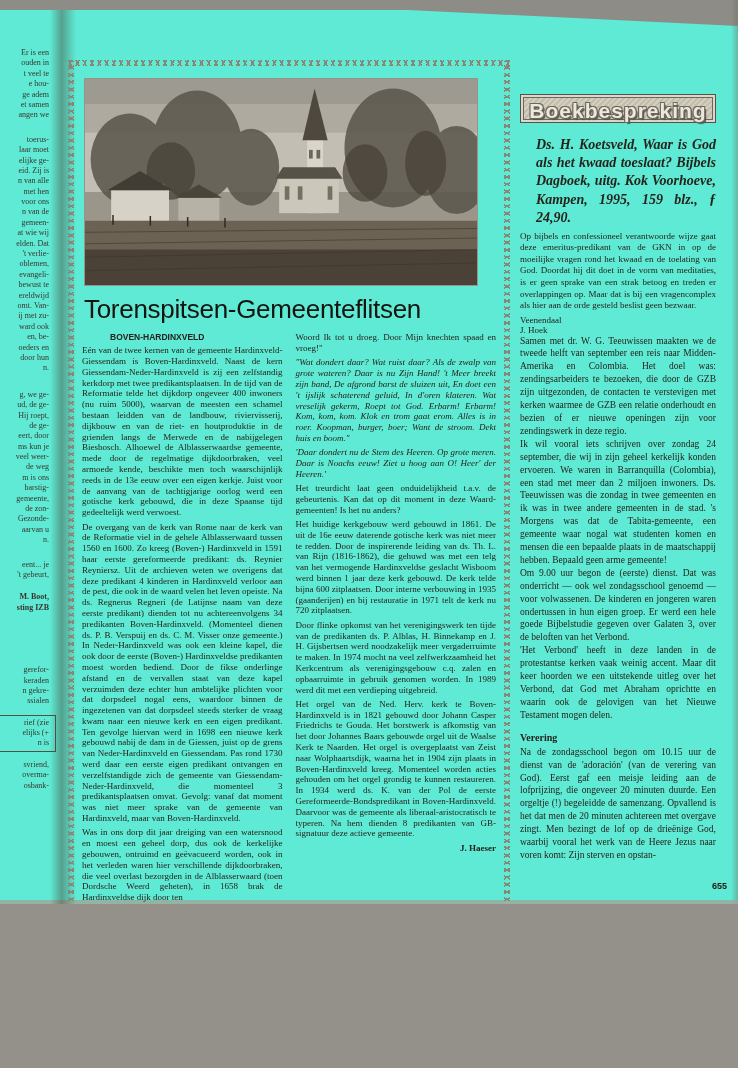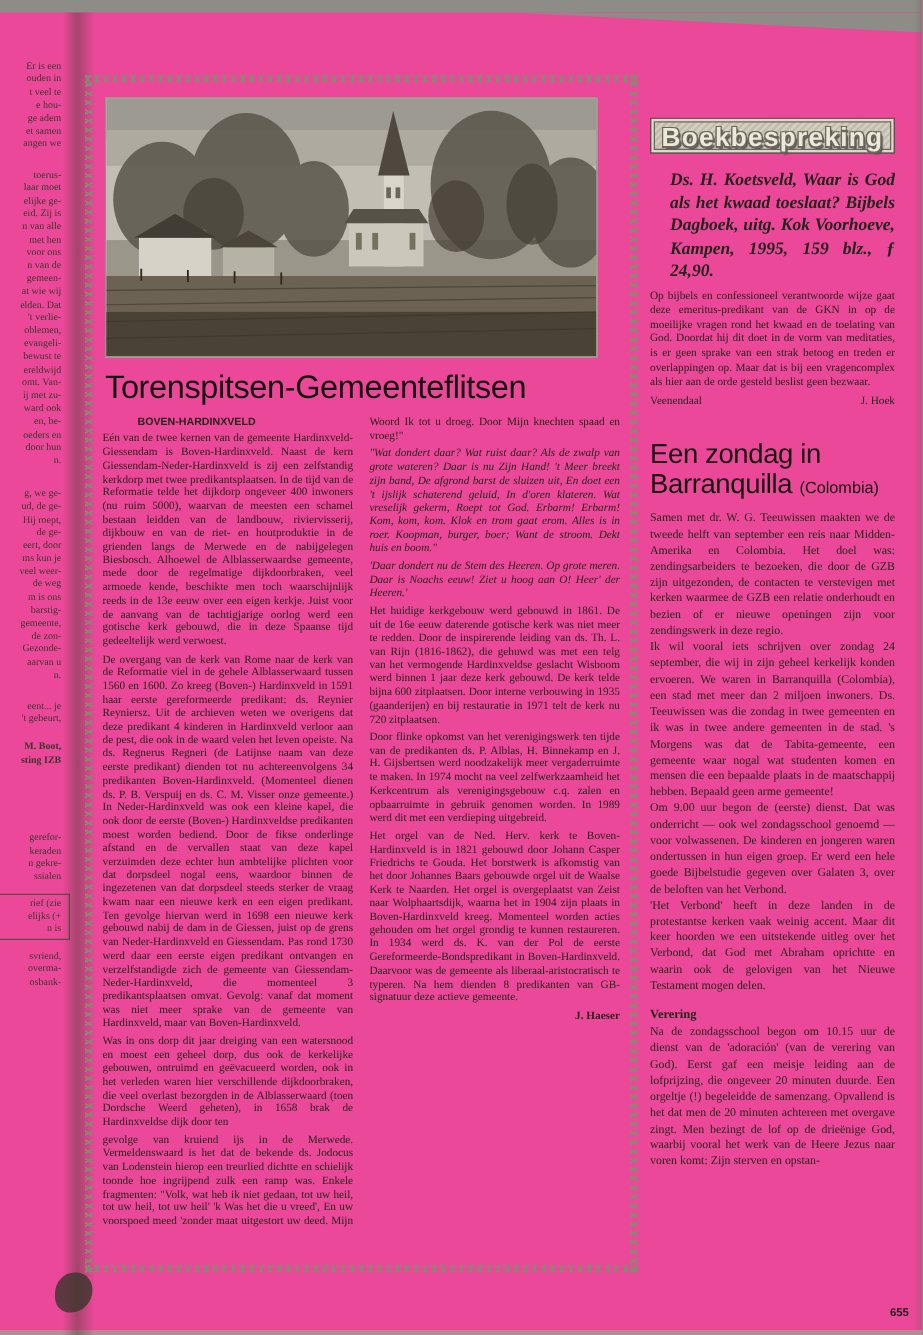--- a/index.html
+++ b/index.html
@@ -1,16 +1,16 @@
 <!DOCTYPE html>
 <html><head>
 <meta charset="utf-8">
 <style>
   html,body{margin:0;padding:0;background:#94918a;}
-  .scan{position:relative;width:738px;height:1068px;background:#ec4899;overflow:hidden;
+  .scan{position:relative;width:738px;height:904px;background:#5eead4;overflow:hidden;
         font-family:"Liberation Serif",serif;color:#26231c;}
   
   .top-band{position:absolute;top:0;left:0;width:100%;height:10px;background:#8e8c87;}
   .top-wedge{position:absolute;top:10px;right:0;width:330px;height:16px;background:#8e8c87;
              clip-path:polygon(0 0,100% 0,100% 100%,0 0);}
   .right-edge{position:absolute;right:0;top:0;width:7px;height:100%;
               background:linear-gradient(to left,rgba(110,105,95,.4),rgba(110,105,95,0));}
   .bottom-band{position:absolute;bottom:0;left:0;width:100%;height:4px;background:#a5a196;opacity:.75;}
   .blot{position:absolute;left:44px;top:1018px;width:30px;height:32px;background:#3a352b;
         border-radius:55% 45% 60% 40%;opacity:.8;}
@@ -47,21 +47,21 @@
   .sig{text-align:right;font-weight:700;margin-top:7px;}
   
   .right-col{position:absolute;left:520px;top:94px;width:196px;height:958px;overflow:hidden;}
   .review-box{border:1px solid #55524a;box-shadow:inset 0 0 0 2px #ddd8c9,inset 0 0 0 3px #6b675c;
               background:repeating-linear-gradient(135deg,#d3cebe 0 2px,#c2bdac 2px 4px);
               padding:5px 6px 0;text-align:center;margin-bottom:13px;}
   .review-title{font:700 21px/1 "Liberation Sans",sans-serif;color:#ece8dc;letter-spacing:1px;
                 text-shadow:-1px -1px 0 #6b675c,1px -1px 0 #6b675c,-1px 1px 0 #6b675c,1px 1px 0 #6b675c,2px 2px 1px #55524a;}
   .citation{font-style:italic;font-weight:700;font-size:14px;line-height:1.3;margin:0 0 4px 16px;text-align:justify;}
   .review-body{font-size:9px;line-height:1.28;text-align:justify;margin:0;}
-  .review-sign{display:flex;justify-content:space-between;font-size:9px;margin-top:3px;}
+  .review-sign{display:flex;justify-content:space-between;font-size:9px;margin-top:3px;flex-direction:column;}
   .second-title{margin:26px 0 10px;font:400 22px/1.1 "Liberation Sans",sans-serif;color:#15140f;letter-spacing:-.3px;}
   .second-title .suffix{font-size:13px;letter-spacing:0;}
   .art p{font-size:9.5px;line-height:1.36;text-align:justify;margin:0;}
   .art p + p{margin-top:0;}
   .verering-head{font-weight:700;font-size:10px;margin:10px 0 3px;font-family:"Liberation Serif",serif;}
   .page-number{position:absolute;right:11px;bottom:13px;font:700 9px "Liberation Sans",sans-serif;color:#1c1a15;}
 </style>
 </head>
 <body>
 
@@ -192,43 +192,39 @@
     <h1 class="article-title">Torenspitsen-Gemeenteflitsen</h1>
 
     <div class="body-cols">
       <h3 class="kicker">BOVEN-HARDINXVELD</h3>
       <p>Eén van de twee kernen van de gemeente Hardinxveld-Giessendam is Boven-Hardinxveld. Naast de kern Giessendam-Neder-Hardinxveld is zij een zelfstandig kerkdorp met twee predikantsplaatsen. In de tijd van de Reformatie telde het dijkdorp ongeveer 400 inwoners (nu ruim 5000), waarvan de meesten een schamel bestaan leidden van de landbouw, riviervisserij, dijkbouw en van de riet- en houtproduktie in de grienden langs de Merwede en de nabijgelegen Biesbosch. Alhoewel de Alblasserwaardse gemeente, mede door de regelmatige dijkdoorbraken, veel armoede kende, beschikte men toch waarschijnlijk reeds in de 13e eeuw over een eigen kerkje. Juist voor de aanvang van de tachtigjarige oorlog werd een gotische kerk gebouwd, die in deze Spaanse tijd gedeeltelijk werd verwoest.</p>
       <p>De overgang van de kerk van Rome naar de kerk van de Reformatie viel in de gehele Alblasserwaard tussen 1560 en 1600. Zo kreeg (Boven-) Hardinxveld in 1591 haar eerste gereformeerde predikant: ds. Reynier Reyniersz. Uit de archieven weten we overigens dat deze predikant 4 kinderen in Hardinxveld verloor aan de pest, die ook in de waard velen het leven opeiste. Na ds. Regnerus Regneri (de Latijnse naam van deze eerste predikant) dienden tot nu achtereenvolgens 34 predikanten Boven-Hardinxveld. (Momenteel dienen ds. P. B. Verspuij en ds. C. M. Visser onze gemeente.) In Neder-Hardinxveld was ook een kleine kapel, die ook door de eerste (Boven-) Hardinxveldse predikanten moest worden bediend. Door de fikse onderlinge afstand en de vervallen staat van deze kapel verzuimden deze echter hun ambtelijke plichten voor dat dorpsdeel nogal eens, waardoor binnen de ingezetenen van dat dorpsdeel steeds sterker de vraag kwam naar een nieuwe kerk en een eigen predikant. Ten gevolge hiervan werd in 1698 een nieuwe kerk gebouwd nabij de dam in de Giessen, juist op de grens van Neder-Hardinxveld en Giessendam. Pas rond 1730 werd daar een eerste eigen predikant ontvangen en verzelfstandigde zich de gemeente van Giessendam-Neder-Hardinxveld, die momenteel 3 predikantsplaatsen omvat. Gevolg: vanaf dat moment was niet meer sprake van de gemeente van Hardinxveld, maar van Boven-Hardinxveld.</p>
       <p>Was in ons dorp dit jaar dreiging van een watersnood en moest een geheel dorp, dus ook de kerkelijke gebouwen, ontruimd en geëvacueerd worden, ook in het verleden waren hier verschillende dijkdoorbraken, die veel overlast bezorgden in de Alblasserwaard (toen Dordsche Weerd geheten), in 1658 brak de Hardinxveldse dijk door ten</p>
       <p>gevolge van kruiend ijs in de Merwede. Vermeldenswaard is het dat de bekende ds. Jodocus van Lodenstein hierop een treurlied dichtte en schielijk toonde hoe ingrijpend zulk een ramp was. Enkele fragmenten: "Volk, wat heb ik niet gedaan, tot uw heil, tot uw heil, tot uw heil' 'k Was het die u vreed', En uw voorspoed meed 'zonder maat uitgestort uw deed. Mijn Woord Ik tot u droeg. Door Mijn knechten spaad en vroeg!"</p>
       <p class="quote">"Wat dondert daar? Wat ruist daar? Als de zwalp van grote wateren? Daar is nu Zijn Hand! 't Meer breekt zijn band, De afgrond barst de sluizen uit, En doet een 't ijslijk schaterend geluid, In d'oren klateren. Wat vreselijk gekerm, Roept tot God. Erbarm! Erbarm! Kom, kom, kom. Klok en trom gaat erom. Alles is in roer. Koopman, burger, boer; Want de stroom. Dekt huis en boom."</p>
       <p class="quote">'Daar dondert nu de Stem des Heeren. Op grote meren. Daar is Noachs eeuw! Ziet u hoog aan O! Heer' der Heeren.'</p>
+      <p>Het treurdicht laat geen onduidelijkheid t.a.v. de gebeurtenis. Kan dat op dit moment in deze Waard-gemeenten! Is het nu anders?</p>
       <p>Het huidige kerkgebouw werd gebouwd in 1861. De uit de 16e eeuw daterende gotische kerk was niet meer te redden. Door de inspirerende leiding van ds. Th. L. van Rijn (1816-1862), die gehuwd was met een telg van het vermogende Hardinxveldse geslacht Wisboom werd binnen 1 jaar deze kerk gebouwd. De kerk telde bijna 600 zitplaatsen. Door interne verbouwing in 1935 (gaanderijen) en bij restauratie in 1971 telt de kerk nu 720 zitplaatsen.</p>
       <p>Door flinke opkomst van het verenigingswerk ten tijde van de predikanten ds. P. Alblas, H. Binnekamp en J. H. Gijsbertsen werd noodzakelijk meer vergaderruimte te maken. In 1974 mocht na veel zelfwerkzaamheid het Kerkcentrum als verenigingsgebouw c.q. zalen en opbaarruimte in gebruik genomen worden. In 1989 werd dit met een verdieping uitgebreid.</p>
       <p>Het orgel van de Ned. Herv. kerk te Boven-Hardinxveld is in 1821 gebouwd door Johann Casper Friedrichs te Gouda. Het borstwerk is afkomstig van het door Johannes Baars gebouwde orgel uit de Waalse Kerk te Naarden. Het orgel is overgeplaatst van Zeist naar Wolphaartsdijk, waarna het in 1904 zijn plaats in Boven-Hardinxveld kreeg. Momenteel worden acties gehouden om het orgel grondig te kunnen restaureren. In 1934 werd ds. K. van der Pol de eerste Gereformeerde-Bondspredikant in Boven-Hardinxveld. Daarvoor was de gemeente als liberaal-aristocratisch te typeren. Na hem dienden 8 predikanten van GB-signatuur deze actieve gemeente.</p>
       <p class="sig">J. Haeser</p>
     </div>
   </article>
 
   <aside class="right-col">
     <div class="review-box">
       <span class="review-title">Boekbespreking</span>
     </div>
     <p class="citation">Ds. H. Koetsveld, Waar is God als het kwaad toeslaat? Bijbels Dagboek, uitg. Kok Voorhoeve, Kampen, 1995, 159 blz., ƒ 24,90.</p>
     <p class="review-body">Op bijbels en confessioneel verantwoorde wijze gaat deze emeritus-predikant van de GKN in op de moeilijke vragen rond het kwaad en de toelating van God. Doordat hij dit doet in de vorm van meditaties, is er geen sprake van een strak betoog en treden er overlappingen op. Maar dat is bij een vragencomplex als hier aan de orde gesteld beslist geen bezwaar.</p>
     <div class="review-sign">
       <span>Veenendaal</span>
       <span>J. Hoek</span>
     </div>
 
-    <h2 class="second-title">
-      <span>Een zondag in</span><br>
-      <span>Barranquilla</span>
-      <span class="suffix">(Colombia)</span>
-    </h2>
 
     <div class="art">
       <p>Samen met dr. W. G. Teeuwissen maakten we de tweede helft van september een reis naar Midden-Amerika en Colombia. Het doel was: zendingsarbeiders te bezoeken, die door de GZB zijn uitgezonden, de contacten te verstevigen met kerken waarmee de GZB een relatie onderhoudt en bezien of er nieuwe openingen zijn voor zendingswerk in deze regio.</p>
       <p>Ik wil vooral iets schrijven over zondag 24 september, die wij in zijn geheel kerkelijk konden ervoeren. We waren in Barranquilla (Colombia), een stad met meer dan 2 miljoen inwoners. Ds. Teeuwissen was die zondag in twee gemeenten en ik was in twee andere gemeenten in de stad. 's Morgens was dat de Tabita-gemeente, een gemeente waar nogal wat studenten komen en mensen die een bepaalde plaats in de maatschappij hebben. Bepaald geen arme gemeente!</p>
       <p>Om 9.00 uur begon de (eerste) dienst. Dat was onderricht — ook wel zondagsschool genoemd — voor volwassenen. De kinderen en jongeren waren ondertussen in hun eigen groep. Er werd een hele goede Bijbelstudie gegeven over Galaten 3, over de beloften van het Verbond.</p>
       <p>'Het Verbond' heeft in deze landen in de protestantse kerken vaak weinig accent. Maar dit keer hoorden we een uitstekende uitleg over het Verbond, dat God met Abraham oprichtte en waarin ook de gelovigen van het Nieuwe Testament mogen delen.</p>
       <h4 class="verering-head">Verering</h4>
       <p>Na de zondagsschool begon om 10.15 uur de dienst van de 'adoración' (van de verering van God). Eerst gaf een meisje leiding aan de lofprijzing, die ongeveer 20 minuten duurde. Een orgeltje (!) begeleidde de samenzang. Opvallend is het dat men de 20 minuten achtereen met overgave zingt. Men bezingt de lof op de drieënige God, waarbij vooral het werk van de Heere Jezus naar voren komt: Zijn sterven en opstan-</p>
     </div>
   </aside>

